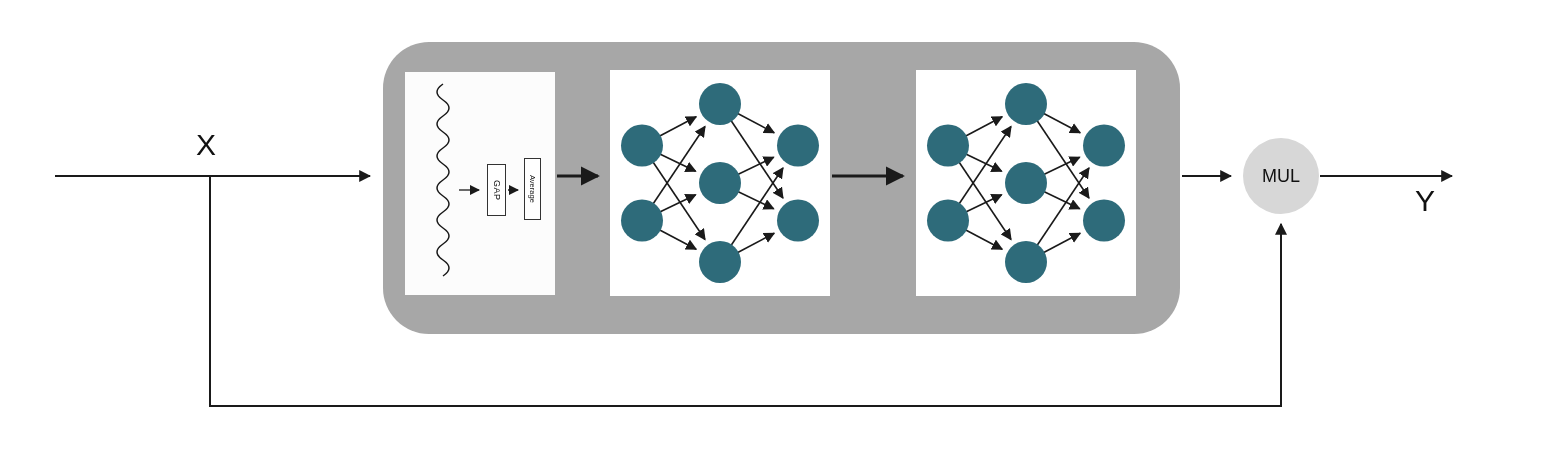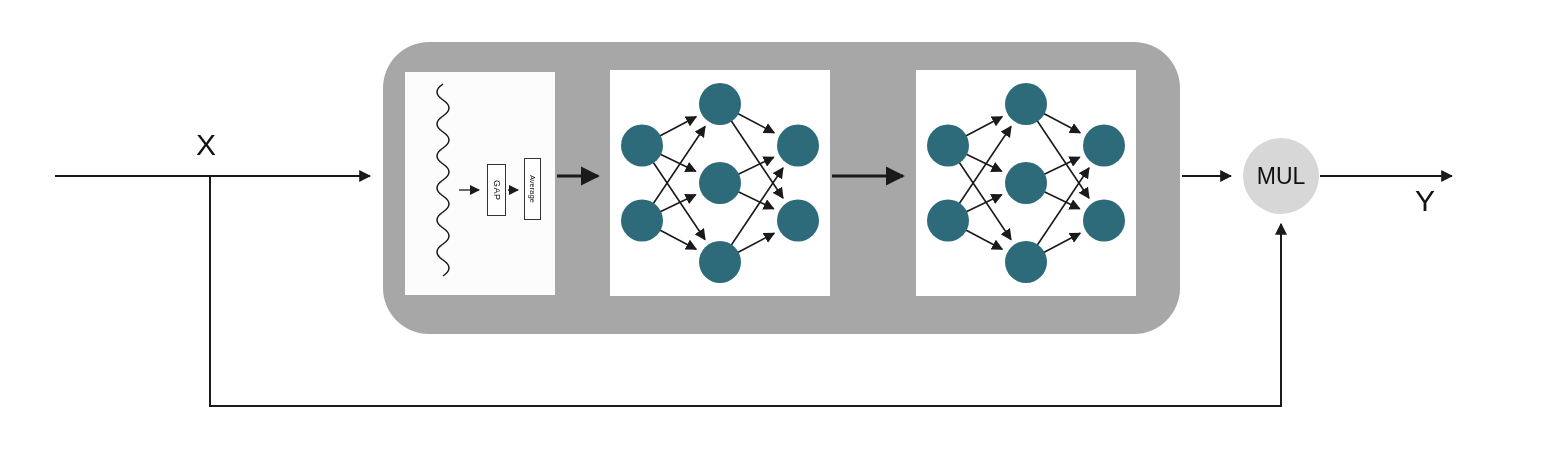--- a/index.html
+++ b/index.html
@@ -37,21 +37,21 @@
     position:absolute;background:#fff;border:1px solid #333;
     display:flex;align-items:center;justify-content:center;
   }
   .vbox span{writing-mode:vertical-rl;font-size:9px;color:#111;letter-spacing:0.5px;white-space:nowrap;}
   .gap{left:82px;top:92px;width:19px;height:52px;}
   .avg{left:119px;top:86px;width:17px;height:62px;}
   .avg span{font-size:7.5px;letter-spacing:0;}
   .mul{
     position:absolute;left:1243px;top:138px;width:76px;height:76px;border-radius:50%;
     background:var(--mul-fill);display:flex;align-items:center;justify-content:center;
-    z-index:2;font-size:23px;color:#111;
+    z-index:2;font-size:18px;color:#111;
   }
   .label{position:absolute;z-index:4;font-size:30px;color:#111;}
   .label-x{left:186px;top:128px;width:40px;text-align:center;}
   .label-y{left:1405px;top:184px;width:40px;text-align:center;}
 </style>
 </head>
 <body>
 
 <div class="canvas">
 

